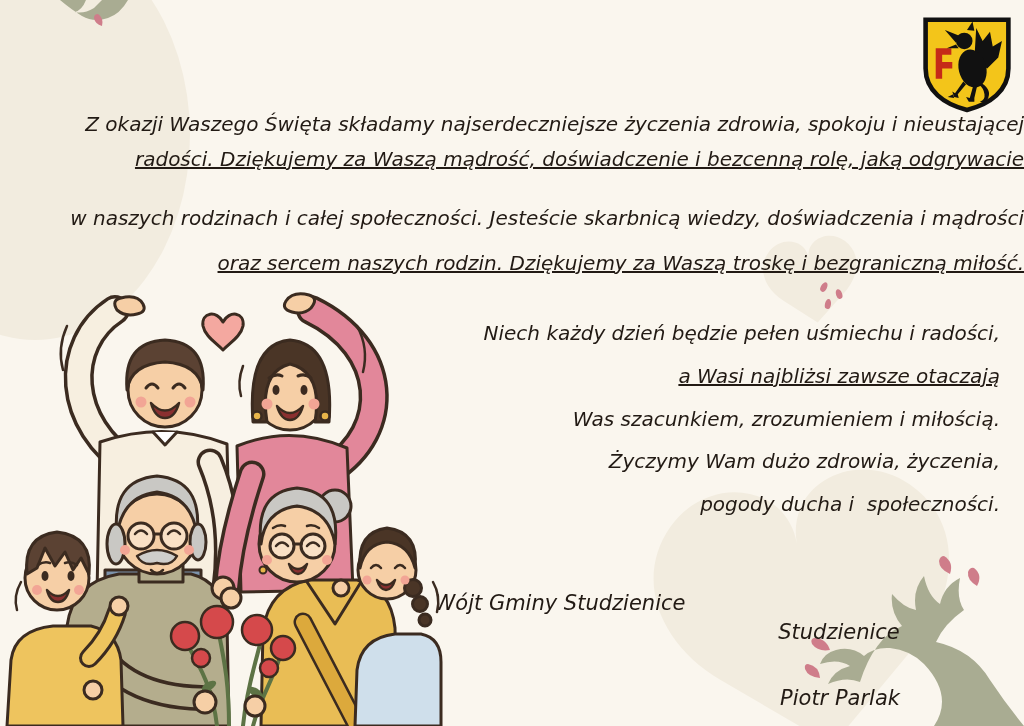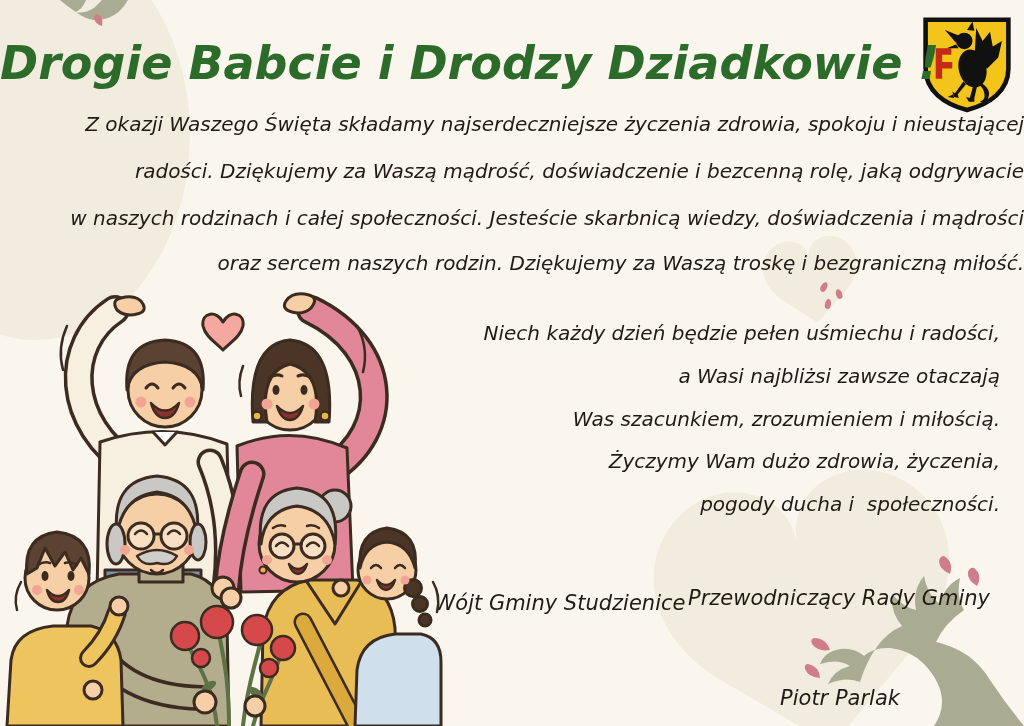--- a/index.html
+++ b/index.html
@@ -30,27 +30,27 @@
   .title{
     position:absolute;left:0;top:36px;width:920px;text-align:center;
     font-size:46px;font-weight:bold;font-style:italic;color:#2d6b2b;
     letter-spacing:0px;white-space:nowrap;
   }
   
   .para-line{
     position:absolute;left:0;width:1024px;text-align:right;white-space:pre;
     font-size:20px;font-style:italic;font-weight:500;color:#221a14;
   }
-  .pl0{top:112px;} .pl1{top:159px;} .pl2{top:206px;} .pl3{top:251px;}
+  .pl0{top:112px;} .pl1{top:147px;text-decoration:underline;} .pl2{top:206px;} .pl3{top:251px;text-decoration:underline;}
   
   .wish-line{
     position:absolute;left:320px;width:680px;text-align:right;white-space:pre;
     font-size:20px;font-style:italic;font-weight:500;color:#221a14;
   }
-  .wl0{top:321px;} .wl1{top:364px;} .wl2{top:407px;} .wl3{top:449px;} .wl4{top:492px;}
+  .wl0{top:321px;} .wl1{top:364px;text-decoration:underline;} .wl2{top:407px;} .wl3{top:449px;} .wl4{top:492px;}
   
   .sig{
     position:absolute;text-align:center;white-space:nowrap;
     font-size:21px;font-style:italic;font-weight:400;color:#221a14;
   }
   .sig-left-title{left:400px;width:320px;top:591px;}
   .sig-left-name{left:410px;width:320px;top:653px;}
   .sig-right-title1{left:686px;width:306px;top:586px;}
   .sig-right-title2{left:686px;width:306px;top:620px;}
   .sig-right-name{left:690px;width:300px;top:686px;}
@@ -110,39 +110,38 @@
         <path d="M50 14 l6 -9 l2 10 z"></path>
         <ellipse cx="56" cy="56" rx="15" ry="21" transform="rotate(-14 56 56)"></ellipse>
         <path d="M46 70 l-9 13 l-3 -2 l2 6 l5 1 l-1 -4 l9 -11 z"></path>
         <path d="M57 74 l-4 14 l-4 -1 l3 5 l6 0 l0 -4 l3 -13 z"></path>
         <path d="M35 84 l-6 3 l7 1 z"></path>
         <path d="M66 72 q12 8 6 18 q-3 4 -8 2 q6 -2 5 -8 q-1 -7 -6 -10 z"></path>
       </g>
     </svg>
   </div>
 
-  <div class="title">Drogie Babcie i Drodzy Dziadkowie !</div>
 
   <div>
     <div class="para-line pl0">Z okazji Waszego Święta składamy najserdeczniejsze życzenia zdrowia, spokoju i nieustającej</div>
     <div class="para-line pl1">radości. Dziękujemy za Waszą mądrość, doświadczenie i bezcenną rolę, jaką odgrywacie</div>
     <div class="para-line pl2">w naszych rodzinach i całej społeczności. Jesteście skarbnicą wiedzy, doświadczenia i mądrości</div>
     <div class="para-line pl3">oraz sercem naszych rodzin. Dziękujemy za Waszą troskę i bezgraniczną miłość.</div>
   </div>
 
   <div>
     <div class="wish-line wl0">Niech każdy dzień będzie pełen uśmiechu i radości,</div>
     <div class="wish-line wl1">a Wasi najbliżsi zawsze otaczają</div>
     <div class="wish-line wl2">Was szacunkiem, zrozumieniem i miłością.</div>
     <div class="wish-line wl3">Życzymy Wam dużo zdrowia, życzenia,</div>
     <div class="wish-line wl4">pogody ducha i  społeczności.</div>
   </div>
 
   <div class="sig sig-left-title">Wójt Gminy Studzienice</div>
-  <div class="sig sig-right-title1">Przewodniczący Rady Gminy</div>
+  <div class="sig sig-right-title2">Studzienice</div>
   <div class="sig sig-right-name">Piotr Parlak</div>
 
   <div class="family">
     <svg viewBox="0 0 440 444">
       <g stroke="#3b2b20" stroke-linecap="round" stroke-linejoin="round">
 
         <path d="M128 185 C60 142 58 62 110 28" fill="none" stroke-width="30"></path>
         <path d="M128 185 C60 142 58 62 110 28" fill="none" stroke="#f7efe0" stroke-width="23"></path>
         <path d="M112 28 q-6 -10 4 -12 q16 -4 22 6 q4 8 -6 10 q-12 3 -20 -4 z" fill="#f6cfa6" stroke-width="3"></path>
         <path d="M95 160 Q160 138 222 162 L226 310 L92 312 Z" fill="#f7efe0" stroke-width="3"></path>

